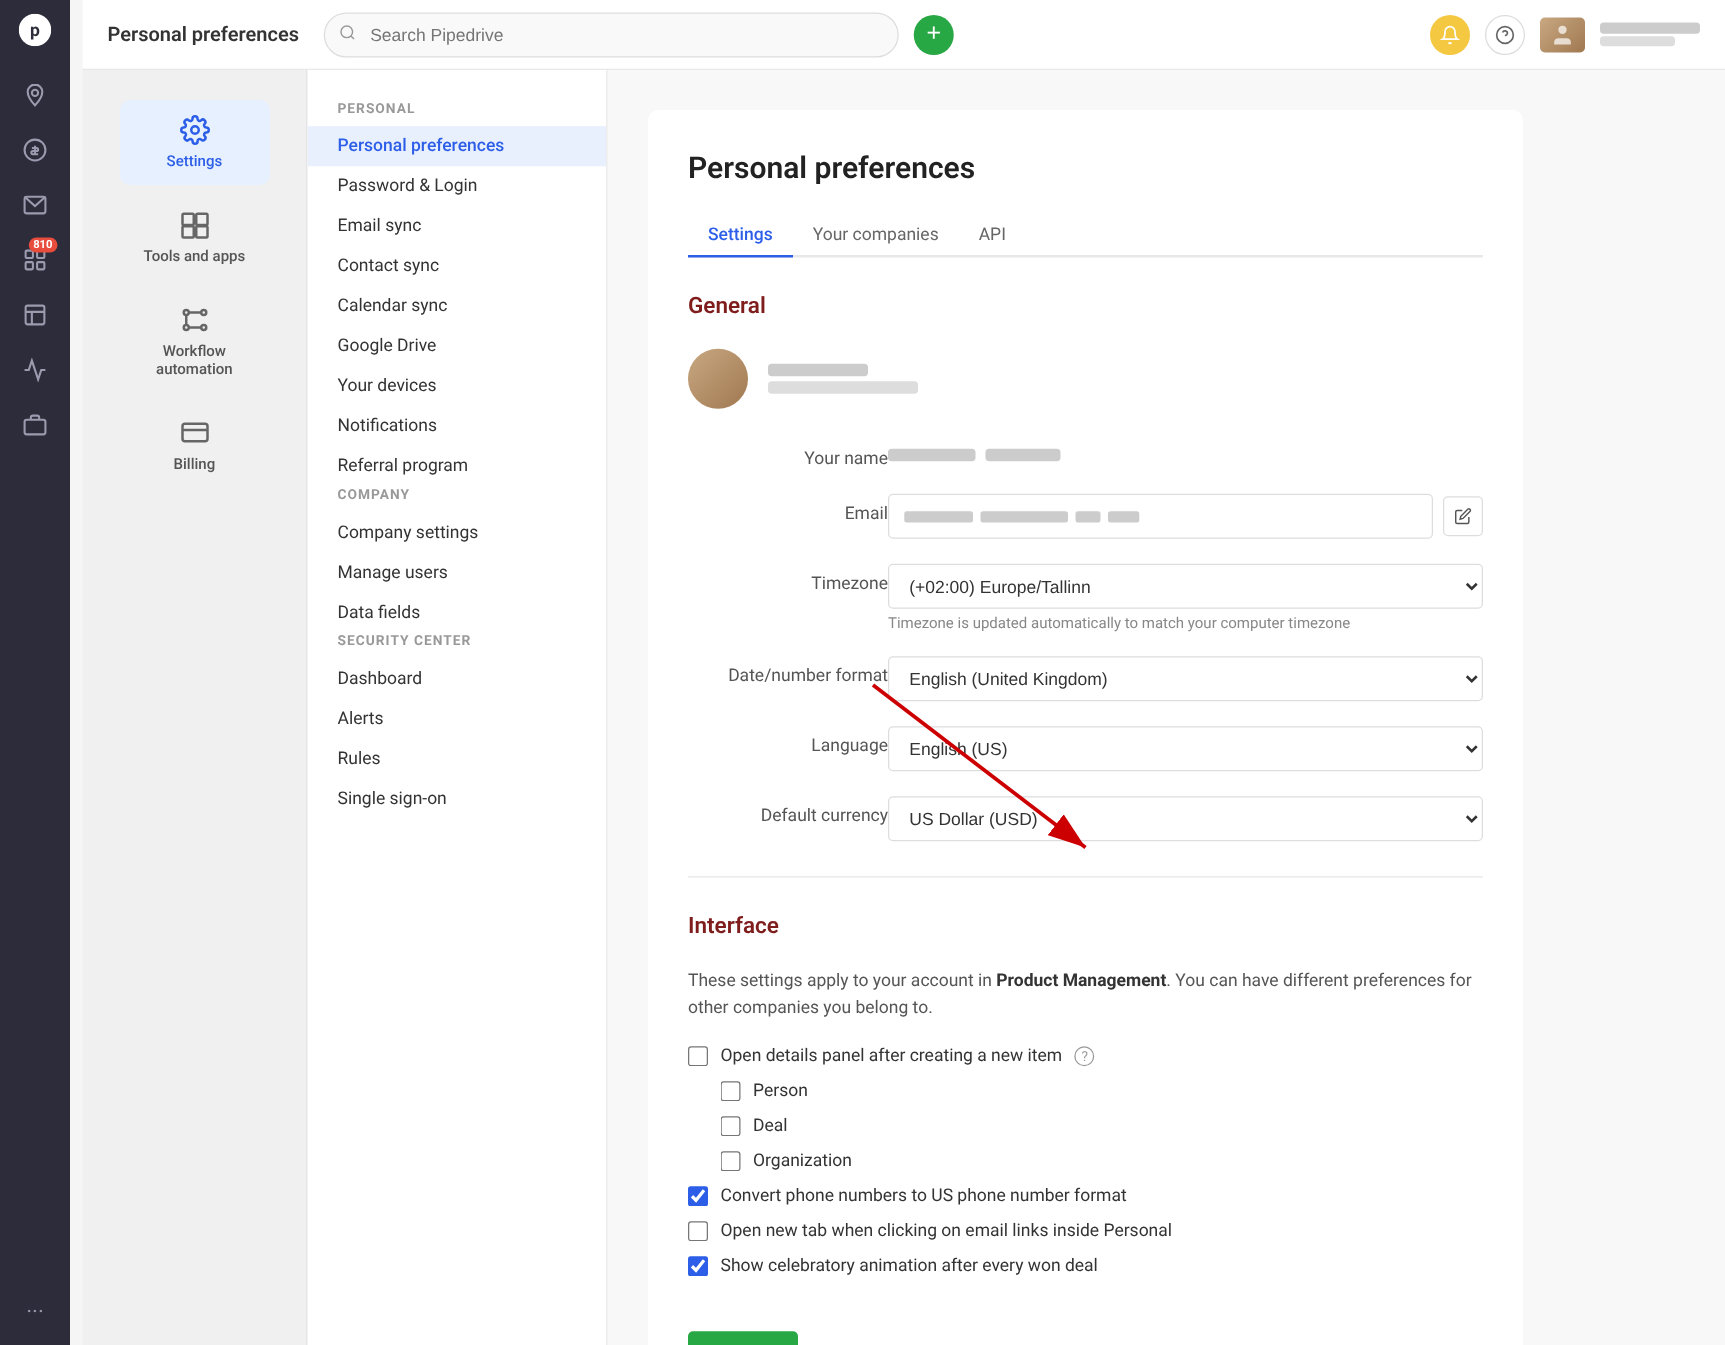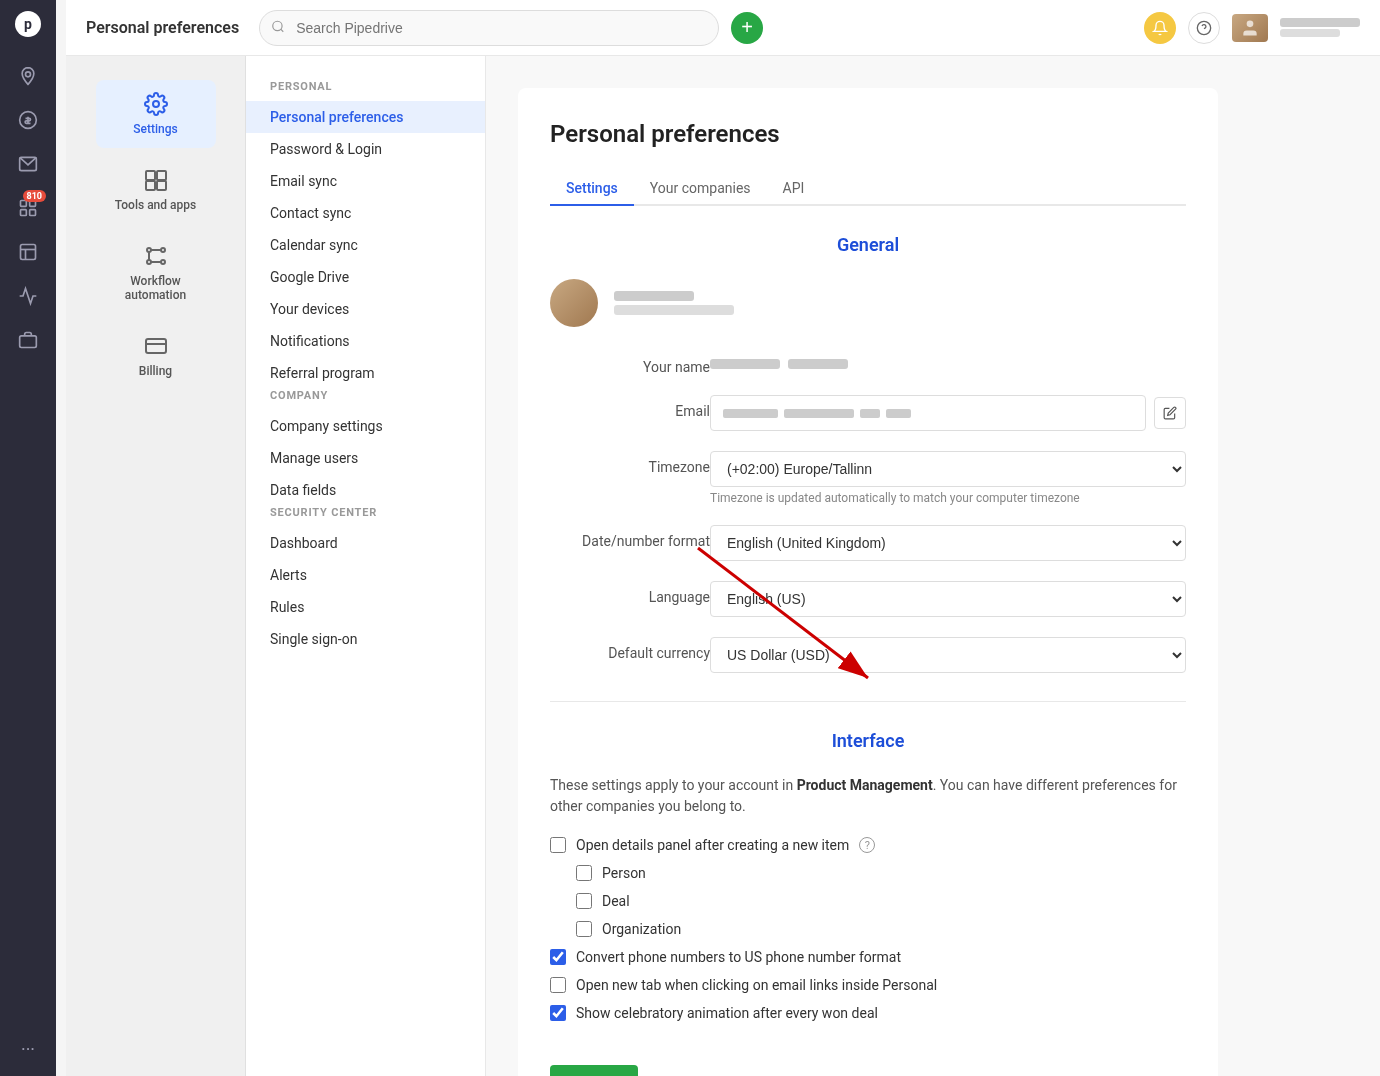--- a/index.html
+++ b/index.html
@@ -283,23 +283,22 @@
     .tab.active {
       color: #2c5ee8;
       border-bottom-color: #2c5ee8;
       font-weight: 500;
     }
 
     
     .section-title {
       font-size: 18px;
       font-weight: 600;
-      color: #1d4ed8;
+      color: #7f1d1d;
       margin-bottom: 24px;
-      text-align: center;
     }
 
     .profile-row {
       display: flex;
       align-items: center;
       margin-bottom: 24px;
       gap: 16px;
     }
     .profile-avatar {
       width: 48px;

